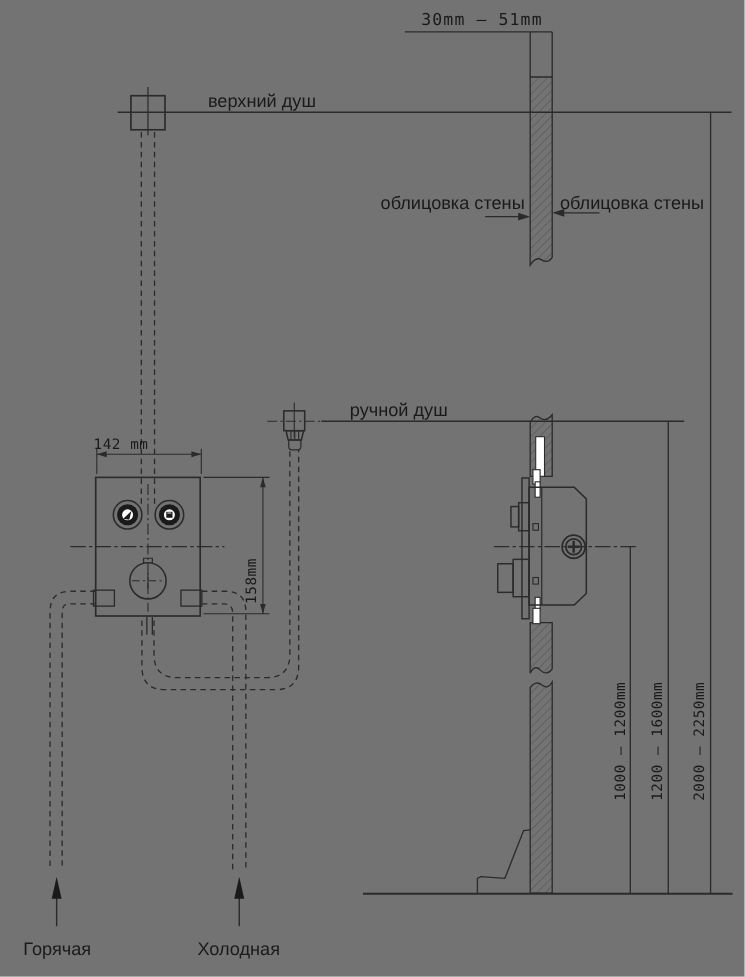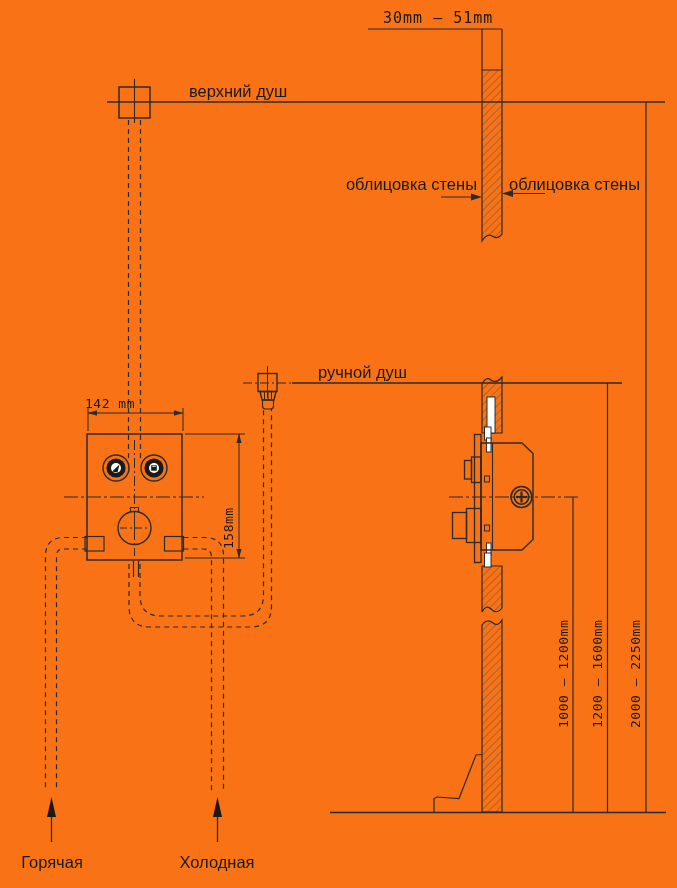--- a/index.html
+++ b/index.html
@@ -1,19 +1,19 @@
 <!DOCTYPE html>
 <html><head>
 <meta charset="utf-8">
 <style>
   html,body{margin:0;padding:0;background:#ffffff;}
   .stage{
     position:relative;
     width:677px;height:888px;
-    background:#f97316;
+    background:#737373;
     font-family:"Liberation Sans", sans-serif;
     overflow:hidden;
   }
   svg{display:block;}
   .lbl{
     font-family:"Liberation Sans", sans-serif;
     font-size:16.5px;
     fill:#1a1a1a;
   }
   .dim{

